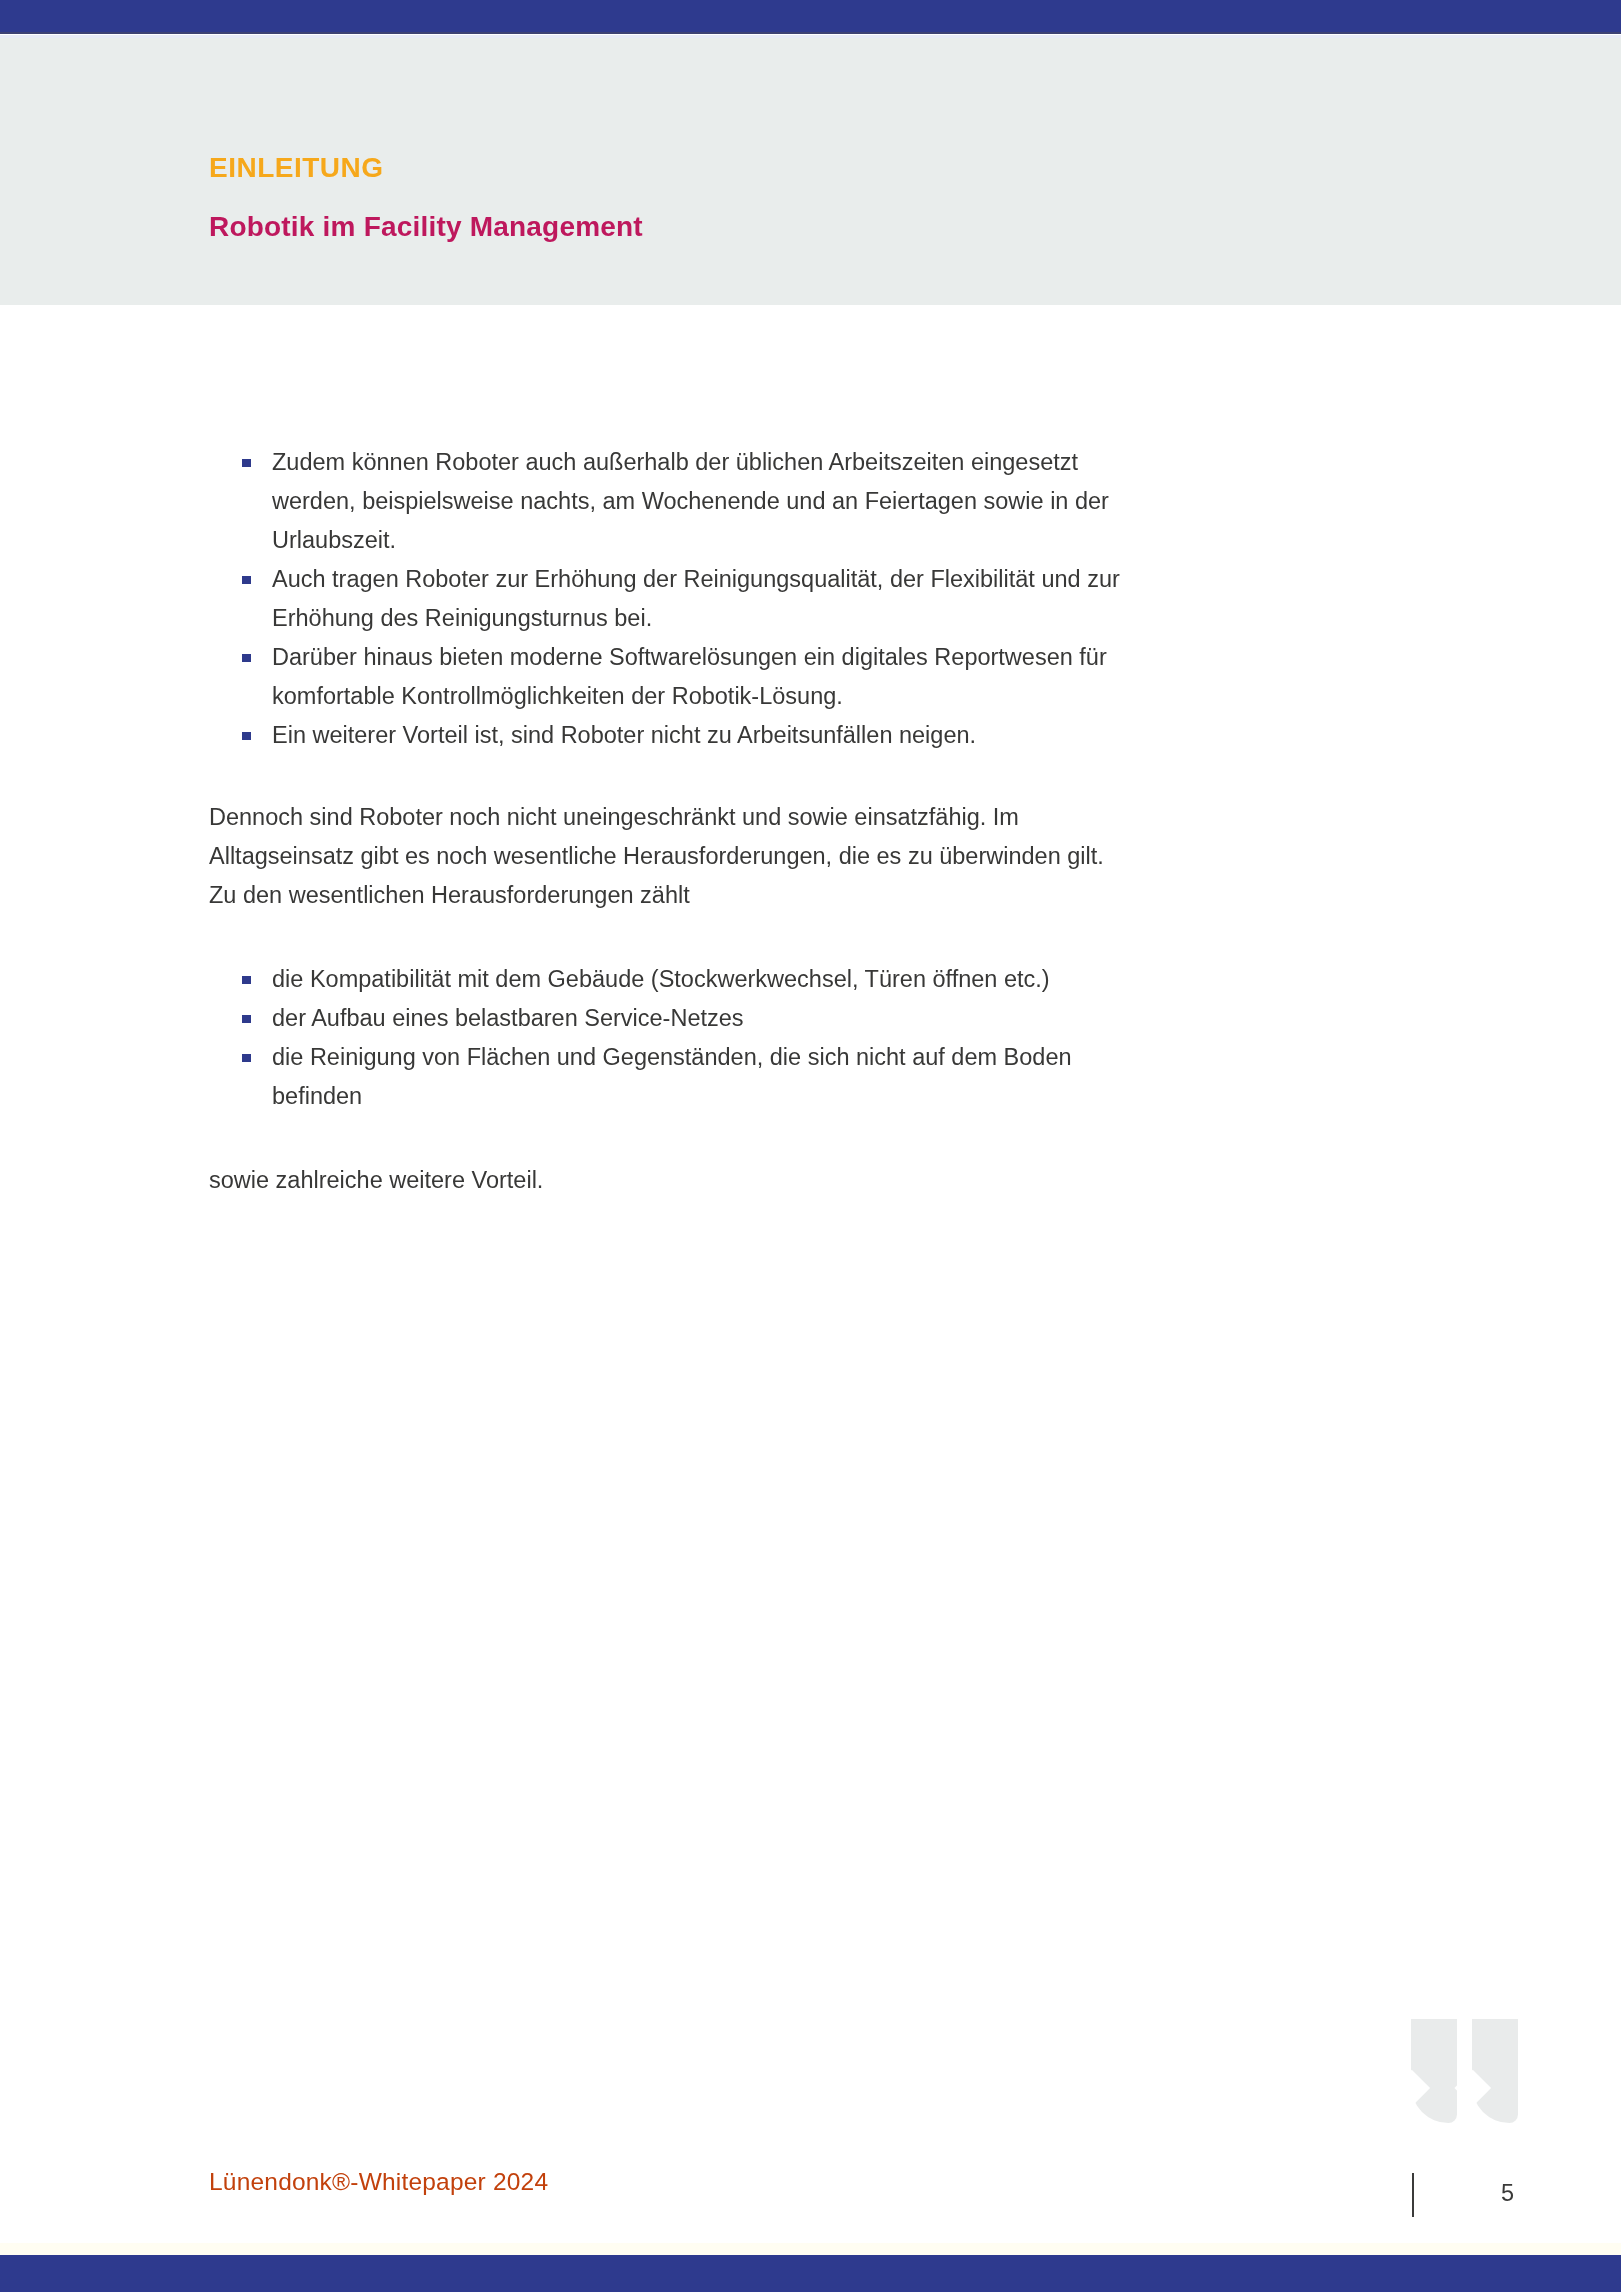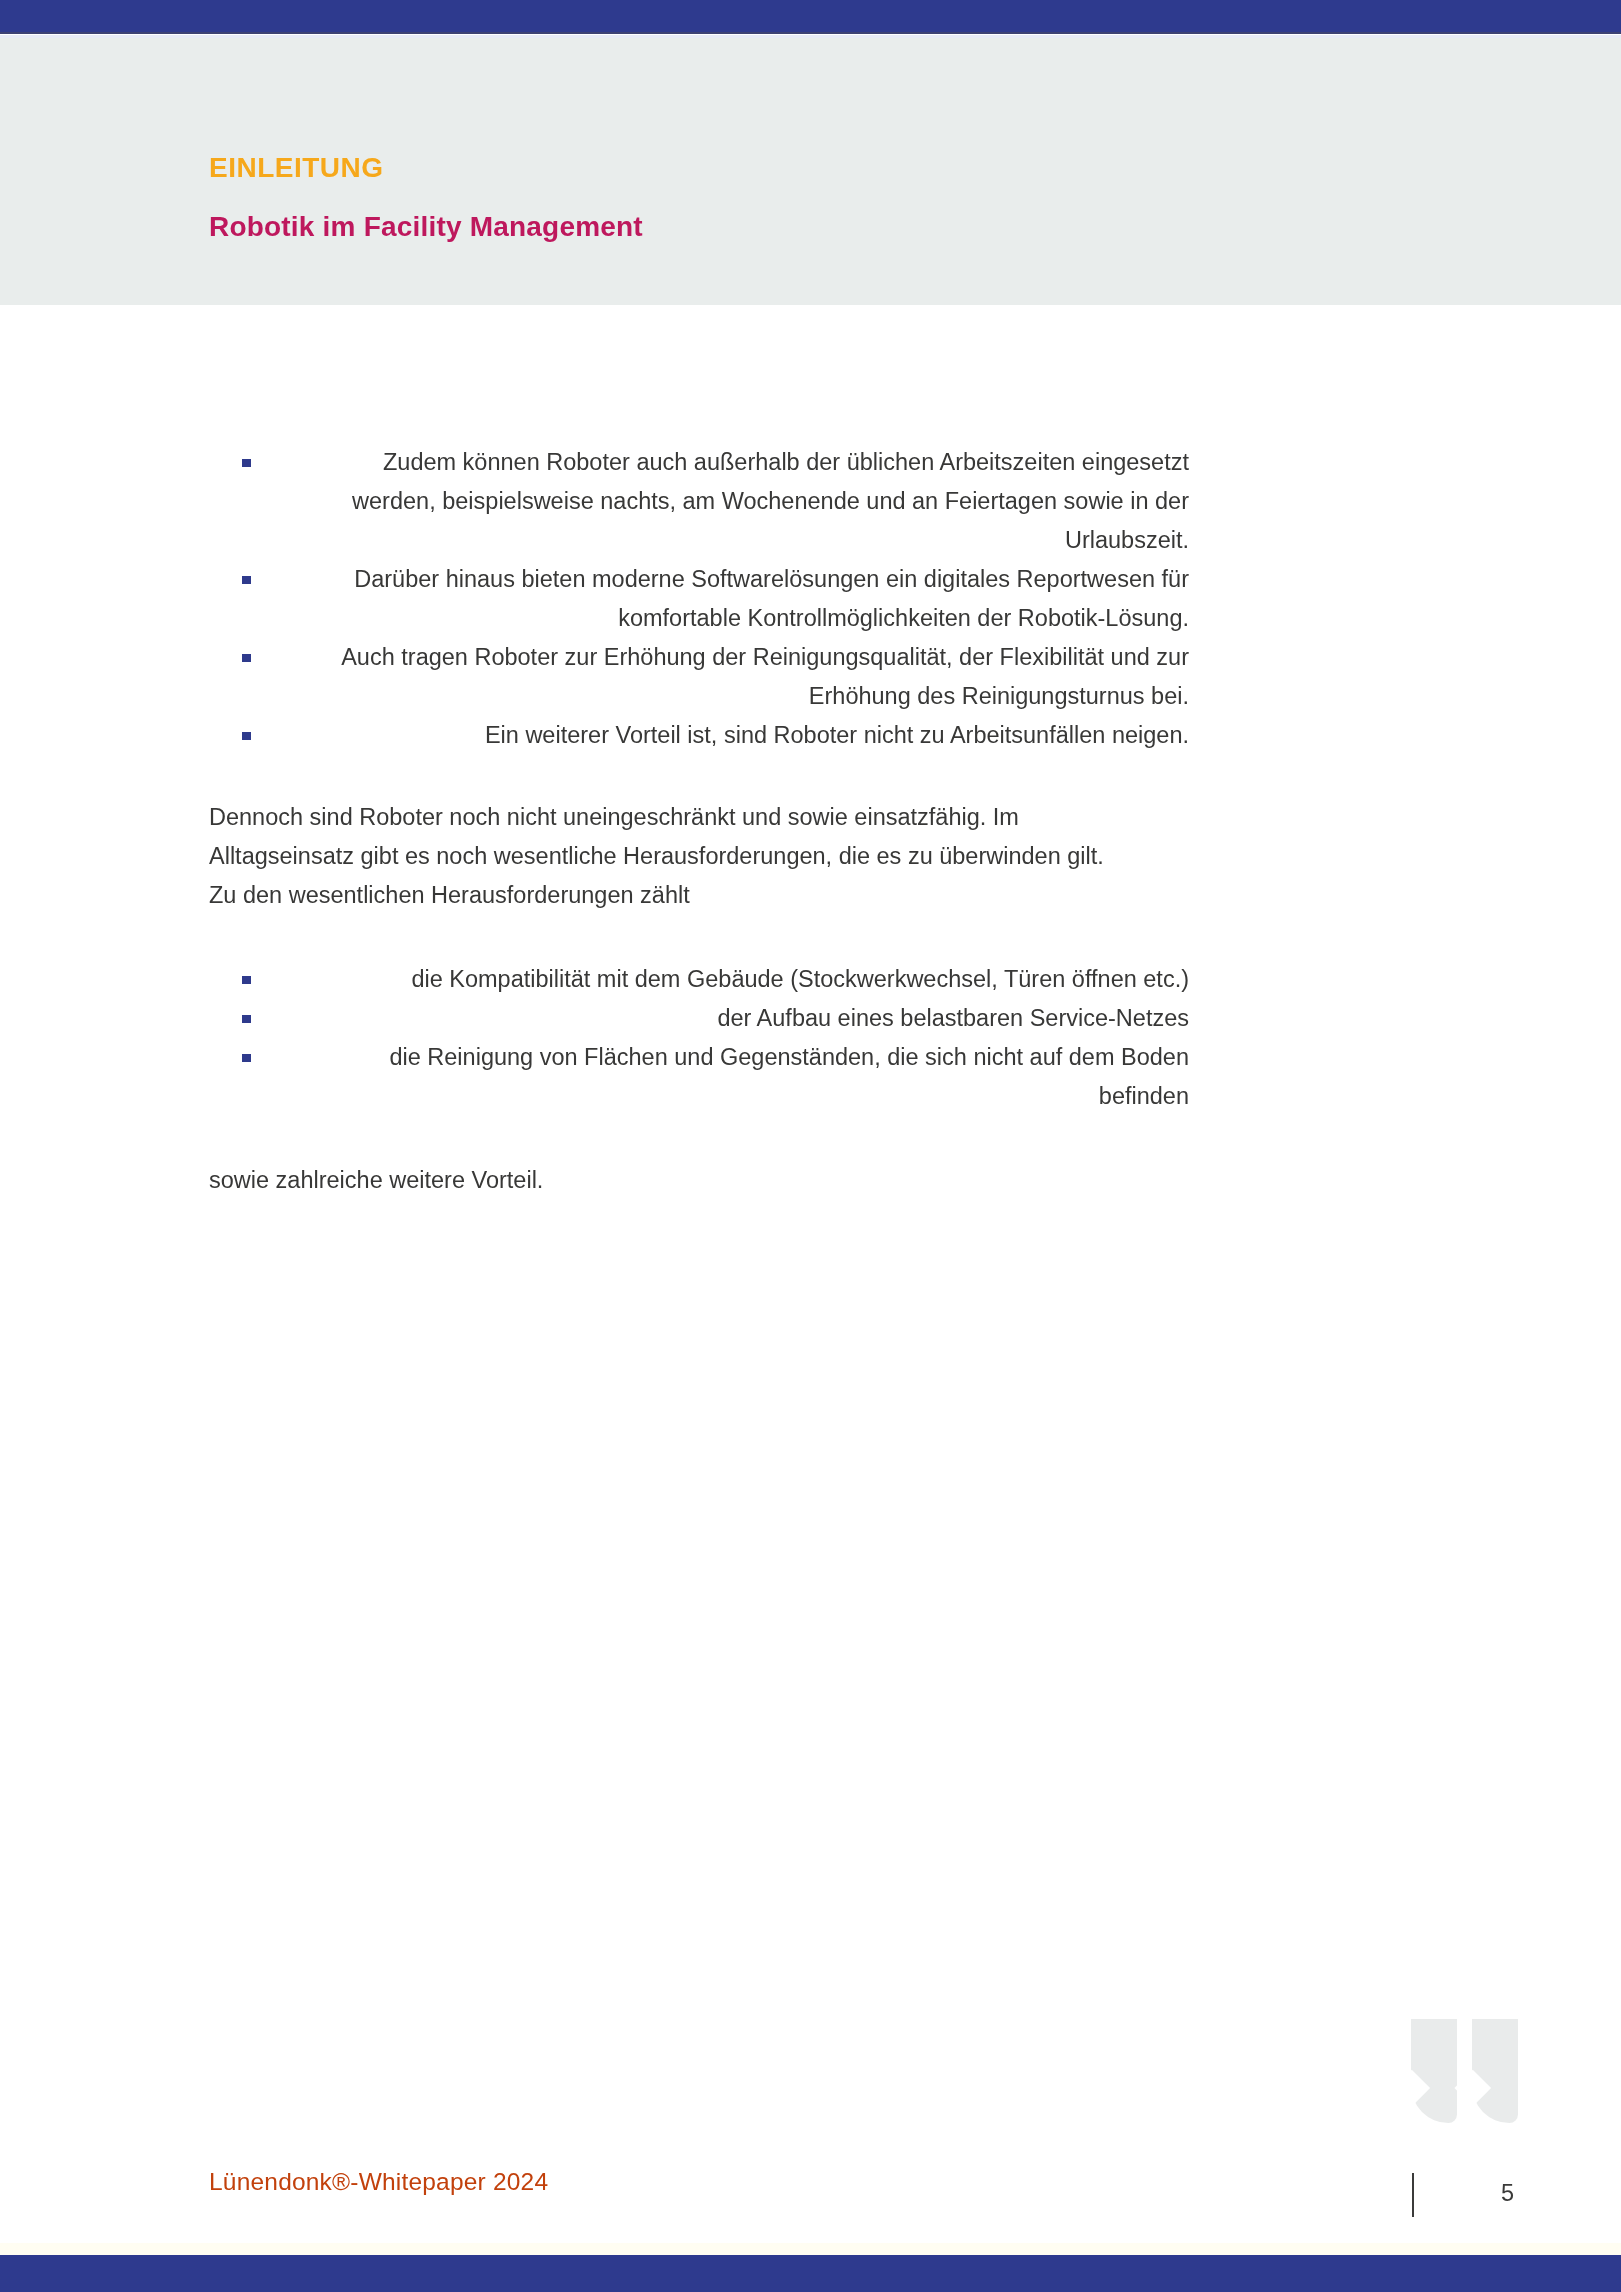--- a/index.html
+++ b/index.html
@@ -26,21 +26,21 @@
     font-size:28px;font-weight:bold;color:#be185d;letter-spacing:0.2px;
   }
 
   
   .content{
     position:absolute;left:209px;top:443px;width:980px;
     font-size:23.5px;line-height:39px;color:#383837;
   }
   .pre{white-space:pre-line;}
   ul.blist{list-style:none;margin:0;padding:0;}
-  ul.blist li{position:relative;padding-left:63px;text-align:right;}
+  ul.blist li{position:relative;padding-left:63px;}
   ul.blist .sq{
     position:absolute;left:33px;top:15.7px;width:8.8px;height:8.8px;background:#2e3a8c;display:block;
   }
   .paragraph{margin:43px 0 0 0;}
   .blist.second{margin-top:45px;}
   .closing{margin-top:45px;}
 
   
   .quote{
     position:absolute;left:1411px;top:2019px;width:110px;height:105px;
@@ -86,27 +86,27 @@
 
     <ul class="blist first">
       <li>
         <span class="sq"></span>
         <span class="pre">Zudem können Roboter auch außerhalb der üblichen Arbeitszeiten eingesetzt
 werden, beispielsweise nachts, am Wochenende und an Feiertagen sowie in der
 Urlaubszeit.</span>
       </li>
       <li>
         <span class="sq"></span>
-        <span class="pre">Darüber hinaus bieten moderne Softwarelösungen ein digitales Reportwesen für
-komfortable Kontrollmöglichkeiten der Robotik-Lösung.</span>
+        <span class="pre">Auch tragen Roboter zur Erhöhung der Reinigungsqualität, der Flexibilität und zur
+Erhöhung des Reinigungsturnus bei.</span>
       </li>
       <li>
         <span class="sq"></span>
-        <span class="pre">Auch tragen Roboter zur Erhöhung der Reinigungsqualität, der Flexibilität und zur
-Erhöhung des Reinigungsturnus bei.</span>
+        <span class="pre">Darüber hinaus bieten moderne Softwarelösungen ein digitales Reportwesen für
+komfortable Kontrollmöglichkeiten der Robotik-Lösung.</span>
       </li>
       <li>
         <span class="sq"></span>
         <span class="pre">Ein weiterer Vorteil ist, sind Roboter nicht zu Arbeitsunfällen neigen.</span>
       </li>
     </ul>
 
     <p class="paragraph pre">Dennoch sind Roboter noch nicht uneingeschränkt und sowie einsatzfähig. Im
 Alltagseinsatz gibt es noch wesentliche Herausforderungen, die es zu überwinden gilt.
 Zu den wesentlichen Herausforderungen zählt</p>

